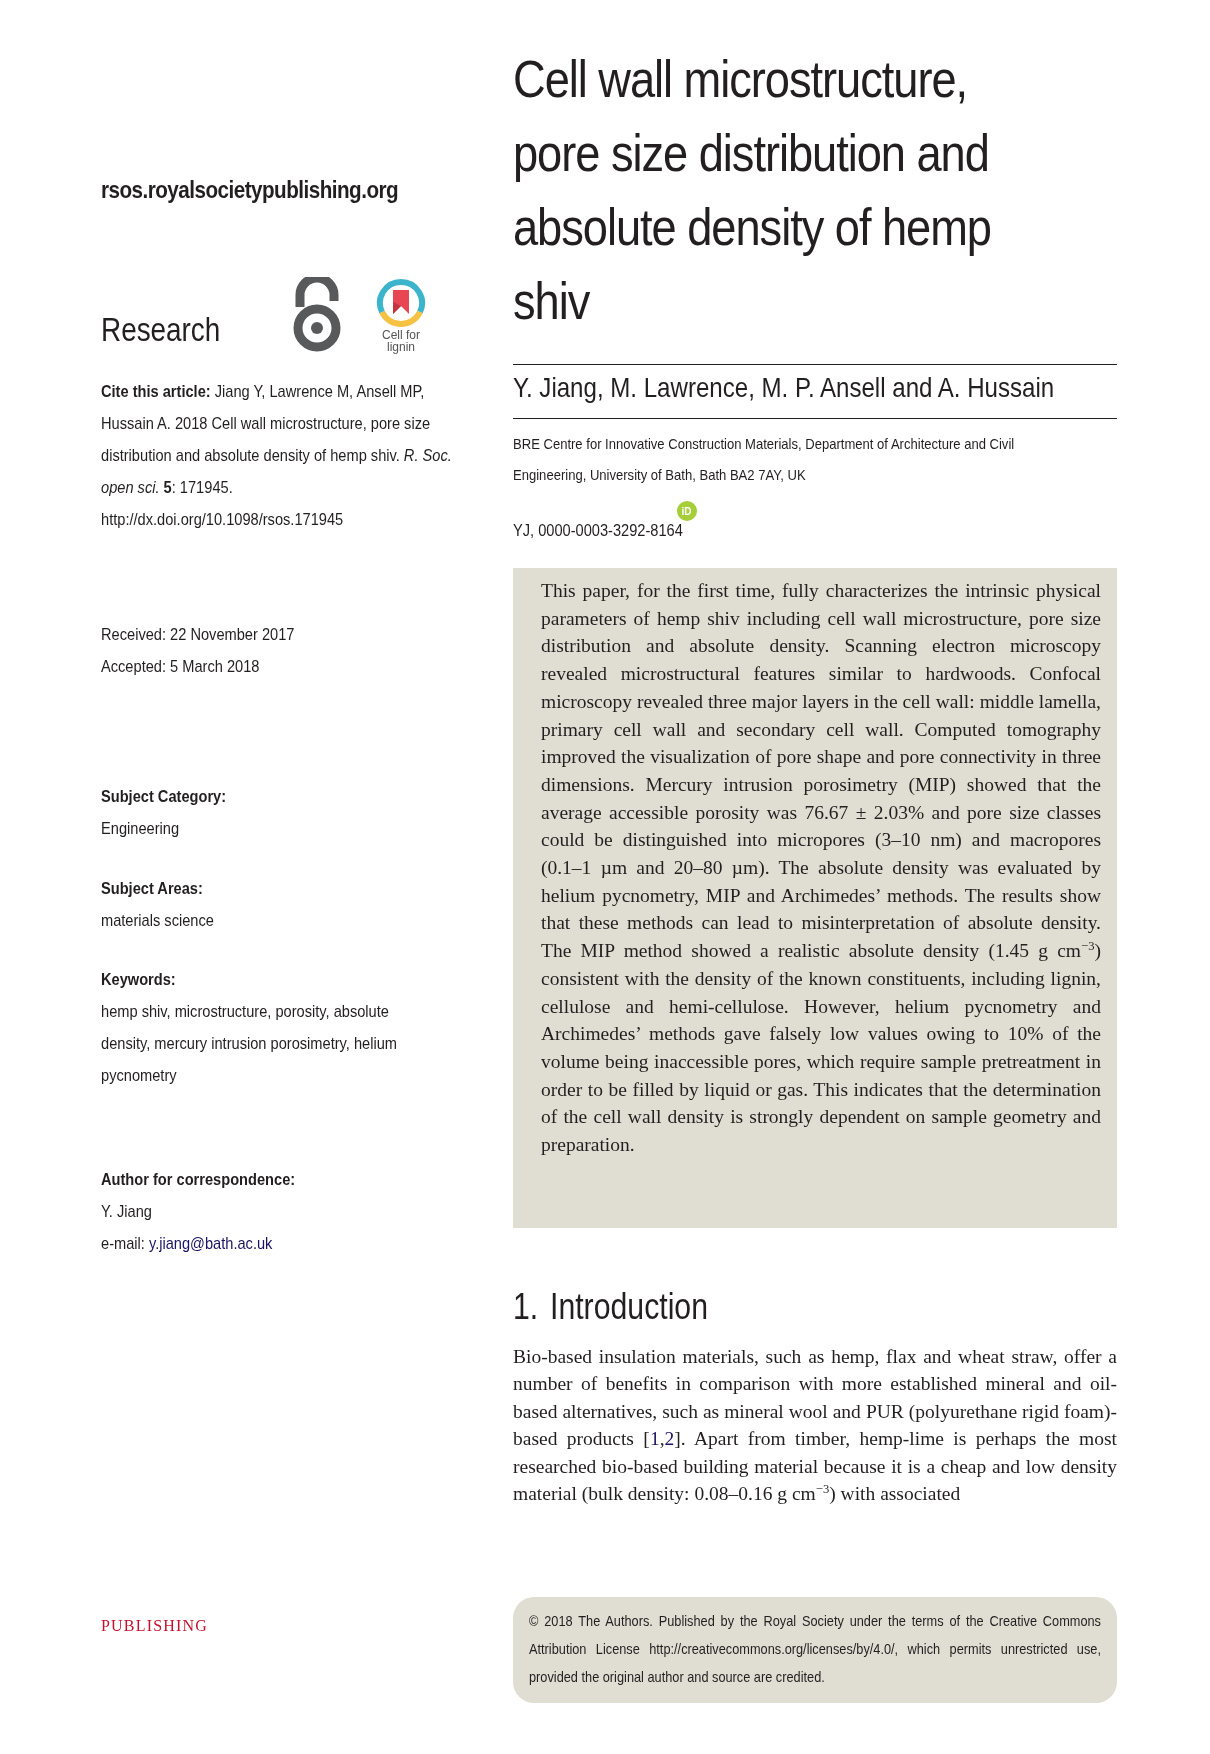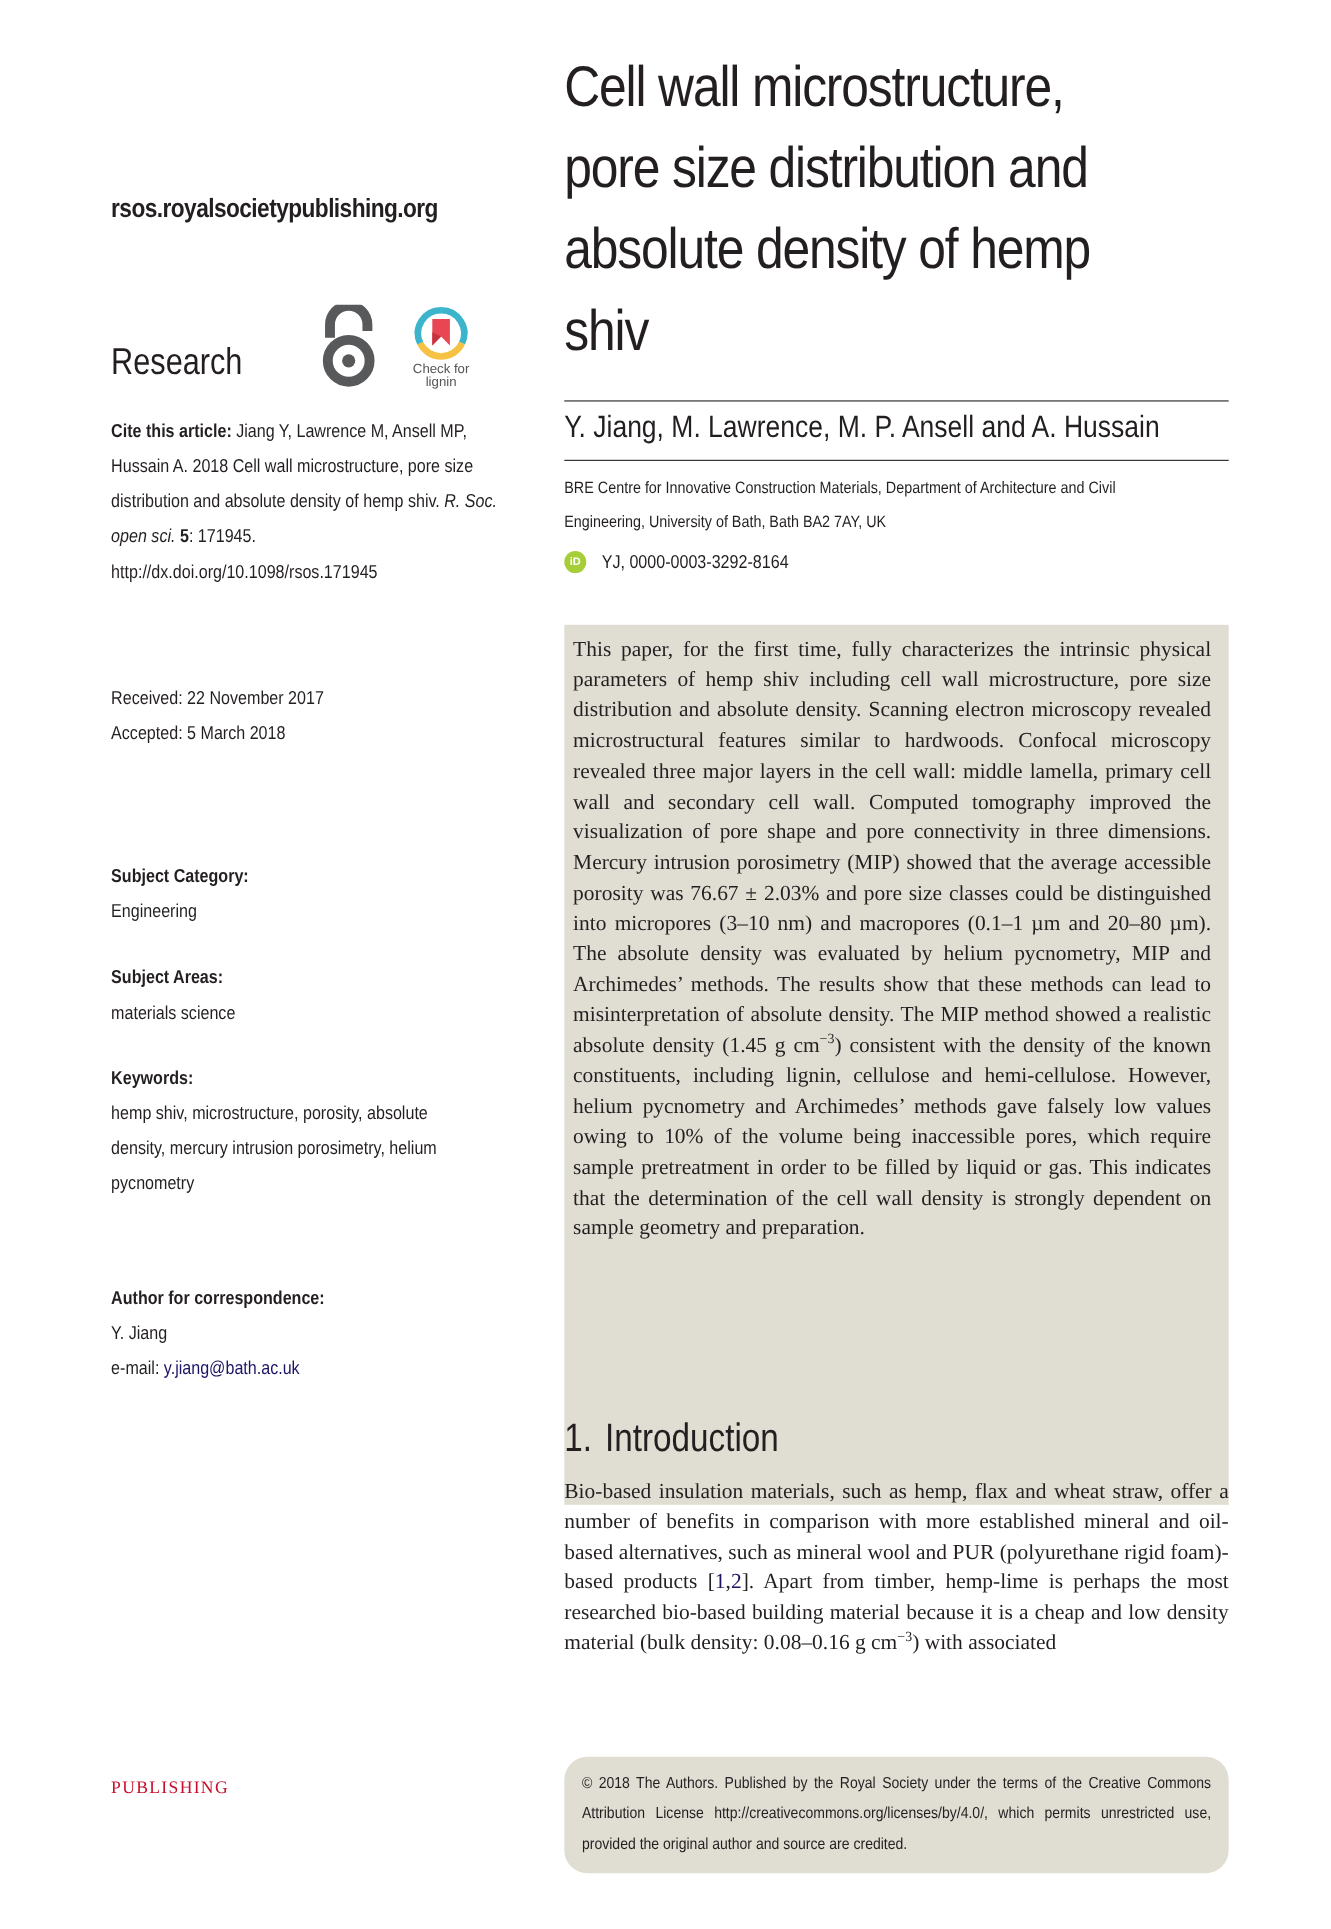--- a/index.html
+++ b/index.html
@@ -28,25 +28,25 @@
   .trs-main { font-size: 30px; letter-spacing: 1.5px; line-height: 30px; }
   .trs-sub { font-size: 16px; letter-spacing: 1.2px; line-height: 18px; }
 
   
   .paper-title { position: absolute; left: 513px; top: 42px; width: 560px; font-family: "Liberation Sans", sans-serif; font-size: 52px; line-height: 74px; color: #231f20; letter-spacing: -1.2px; transform: scaleX(0.87); transform-origin: left; }
   .rule { position: absolute; left: 513px; width: 604px; height: 1px; background: #231f20; }
   .rule1 { top: 364px; }
   .rule2 { top: 418px; }
   .authors { position: absolute; left: 513px; top: 372px; font-family: "Liberation Sans", sans-serif; font-size: 28px; color: #231f20; transform: scaleX(0.86); transform-origin: left; white-space: nowrap; }
   .affiliation { position: absolute; left: 513px; top: 428px; width: 610px; font-family: "Liberation Sans", sans-serif; font-size: 15px; line-height: 31px; color: #231f20; transform: scaleX(0.87); transform-origin: left; }
-  .orcid { position: absolute; left: 513px; top: 501px; display: flex; align-items: flex-end; font-family: "Liberation Sans", sans-serif; font-size: 17px; color: #231f20; }
+  .orcid { position: absolute; left: 513px; top: 501px; display: flex; align-items: flex-end; font-family: "Liberation Sans", sans-serif; font-size: 17px; color: #231f20; flex-direction: column; }
   .orcid-icon { width: 20px; height: 20px; border-radius: 50%; background: #a6ce39; color: #fff; font-size: 10px; font-weight: 700; display: flex; align-items: center; justify-content: center; margin-right: 14px; }
   .orcid-text { transform: scaleX(0.86); transform-origin: left; display: inline-block; }
 
-  .abstract { position: absolute; left: 513px; top: 568px; width: 604px; height: 800px; background: #e0ddd3; box-sizing: border-box; padding: 9px 16px 0 8px; }
+  .abstract { position: absolute; left: 513px; top: 568px; width: 604px; height: 660px; background: #e0ddd3; box-sizing: border-box; padding: 9px 16px 0 28px; }
   .abstract p { margin: 0; font-family: "Liberation Serif", serif; font-size: 19.5px; line-height: 27.7px; color: #231f20; text-align: justify; }
 
   .section-heading { position: absolute; left: 513px; top: 1286px; font-family: "Liberation Sans", sans-serif; font-size: 36px; color: #231f20; transform: scaleX(0.84); transform-origin: left; white-space: nowrap; }
   .section-heading .num { margin-right: 14px; }
   .intro-text { position: absolute; left: 513px; top: 1343px; width: 604px; margin: 0; font-family: "Liberation Serif", serif; font-size: 19.5px; line-height: 27.4px; color: #231f20; text-align: justify; }
   .ref-link { color: #1b1464; }
 
   .license { position: absolute; left: 513px; top: 1597px; width: 604px; height: 106px; background: #e0ddd3; box-sizing: border-box; padding: 10px 16px; border-radius: 21px; }
   .license p { margin: 0; font-family: "Liberation Sans", sans-serif; font-size: 14.5px; line-height: 28px; color: #231f20; text-align: justify; transform: scaleX(0.88); transform-origin: left; width: 650px; }
   sup { font-size: 0.65em; line-height: 0; }
@@ -68,21 +68,21 @@
 
 <div class="cfu">
   <svg viewBox="0 0 50 50">
     <path d="M25 4 A21 21 0 0 1 44 34" fill="none" stroke="#3cb4cc" stroke-width="6"></path>
     <path d="M44 34 A21 21 0 0 1 6 34" fill="none" stroke="#f5c243" stroke-width="6"></path>
     <path d="M6 34 A21 21 0 0 1 25 4" fill="none" stroke="#3cb4cc" stroke-width="6"></path>
     <path d="M17 12 H33 V36 L25 28 L17 36 Z" fill="#e84652"></path>
     <path d="M17 24 L25 28 L17 36 Z" fill="#c4343f"></path>
   </svg>
   <div class="cfu-label">
-    <div>Check for</div>
+    <div>Cell for</div>
     <div>lignin</div>
   </div>
 </div>
 
 <div class="meta-block cite">
   <b>Cite this article:</b><span> Jiang Y, Lawrence M, Ansell MP, Hussain A. 2018 Cell wall microstructure, pore size distribution and absolute density of hemp shiv. </span><i>R. Soc. open sci.</i> <b>5</b><span>: 171945.</span><br>
   <span>http://dx.doi.org/10.1098/rsos.171945</span>
 </div>
 
 <div class="meta-block dates">

